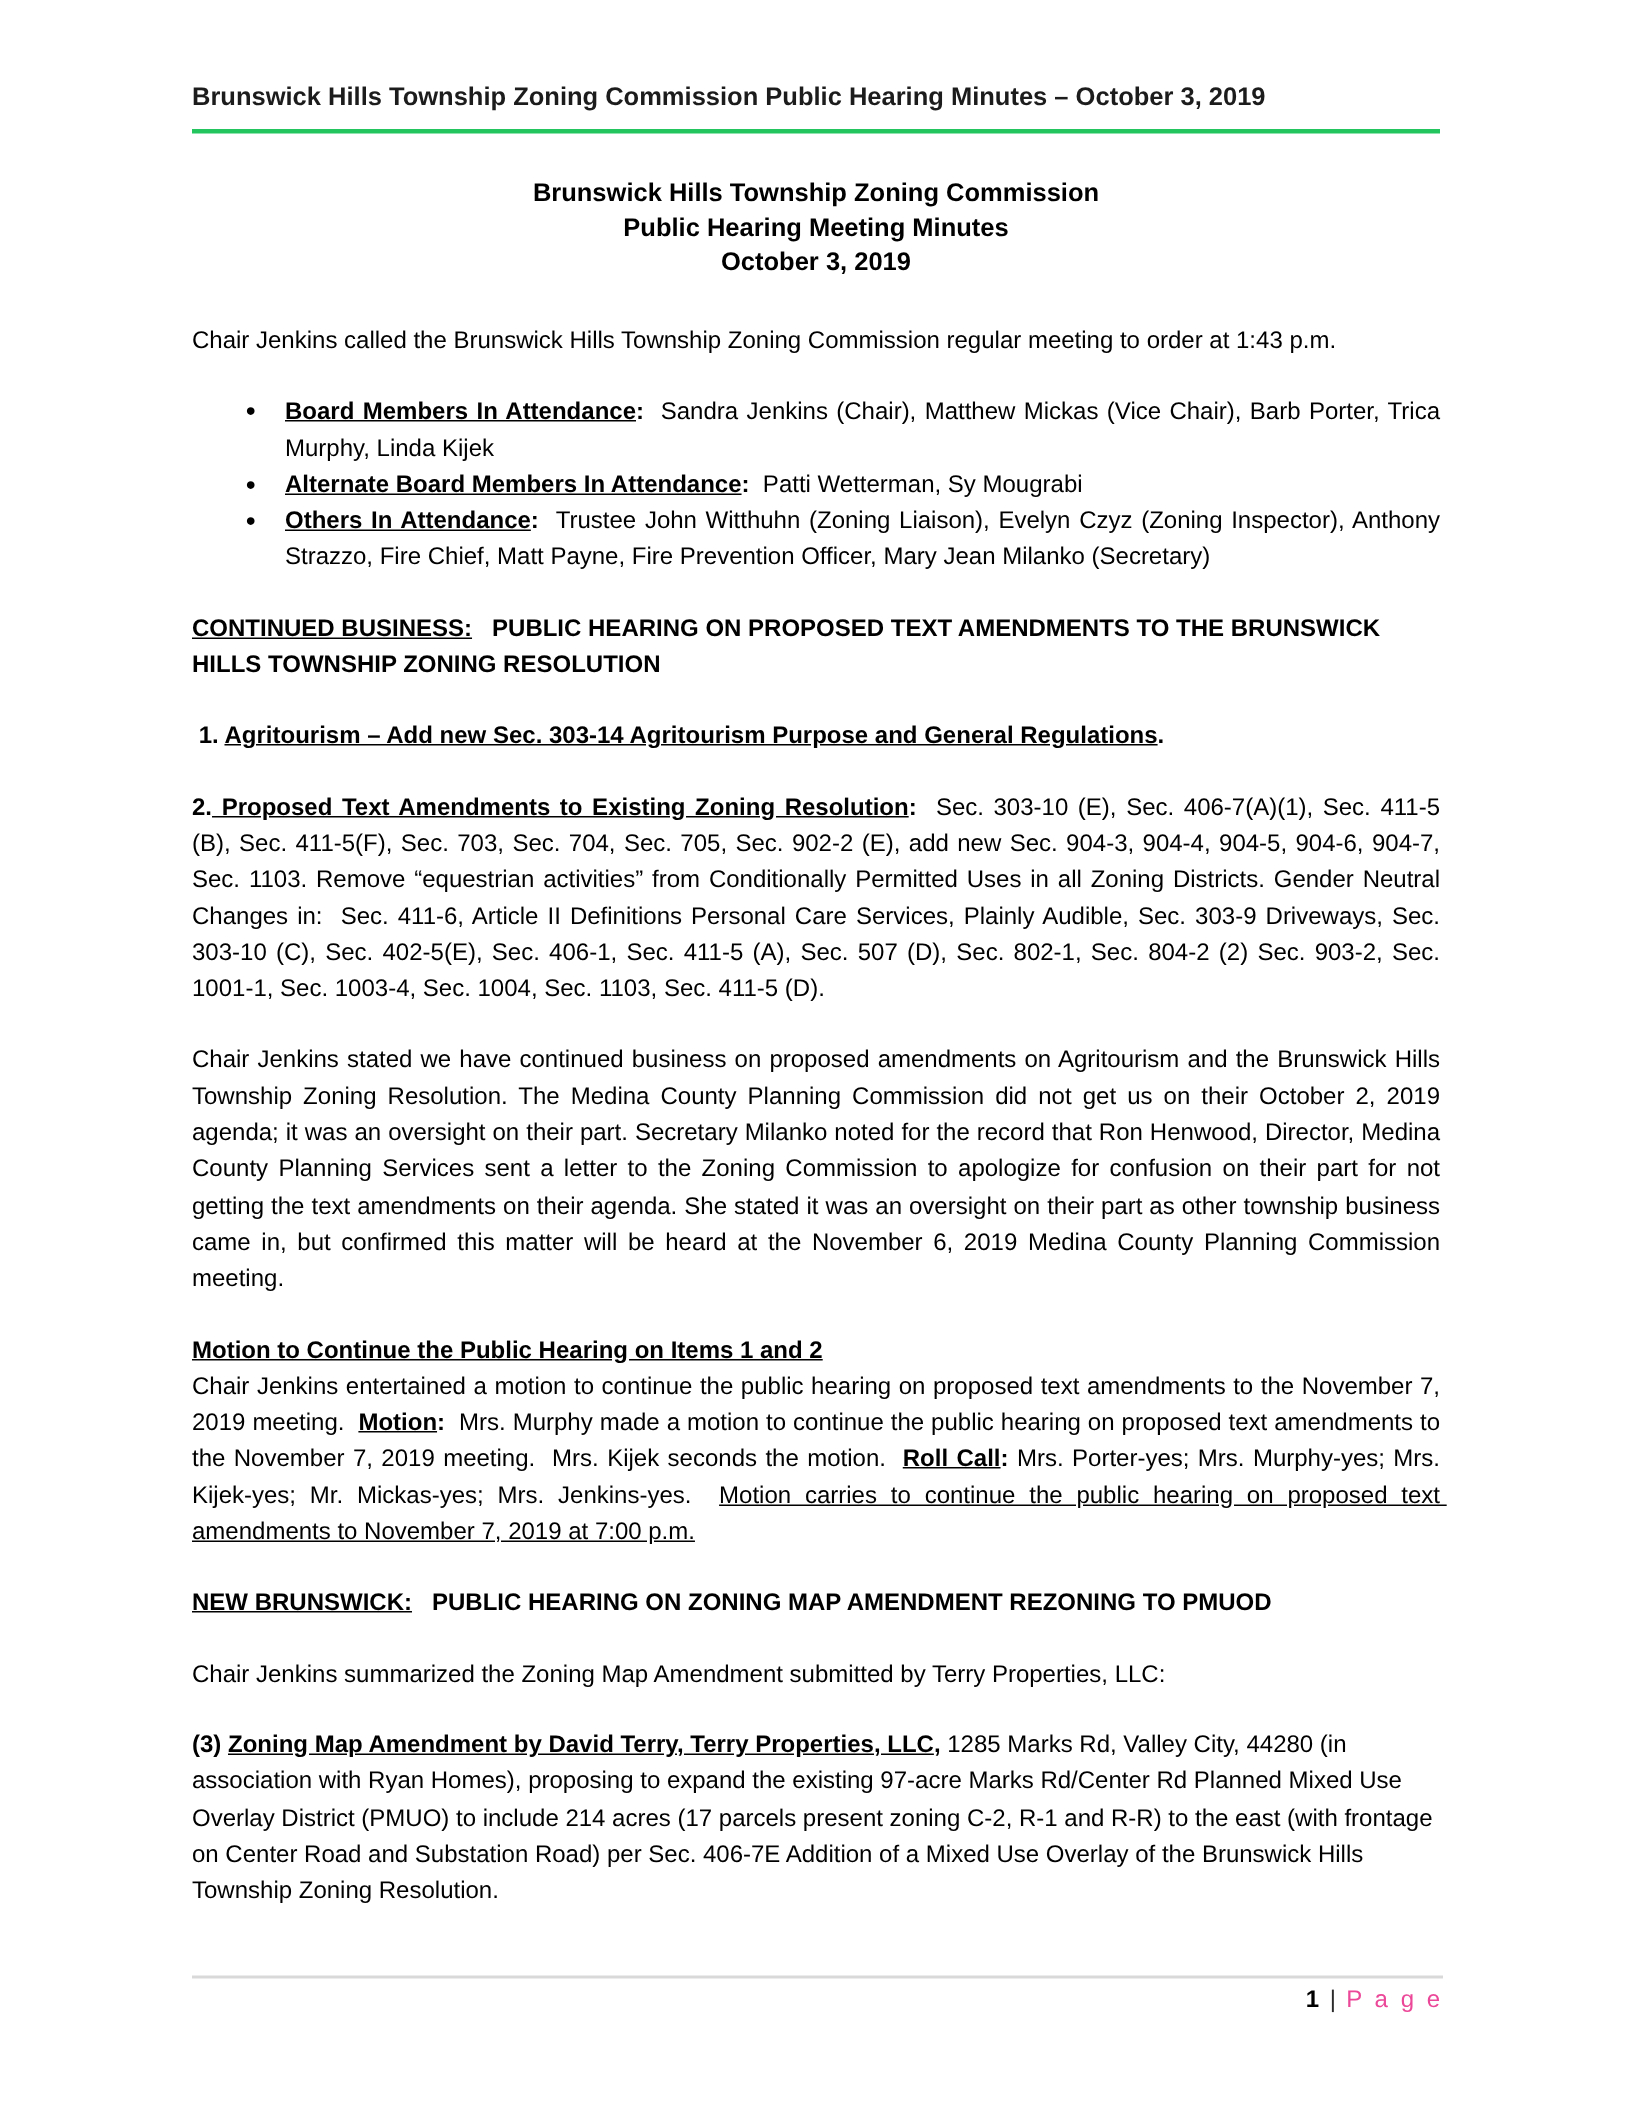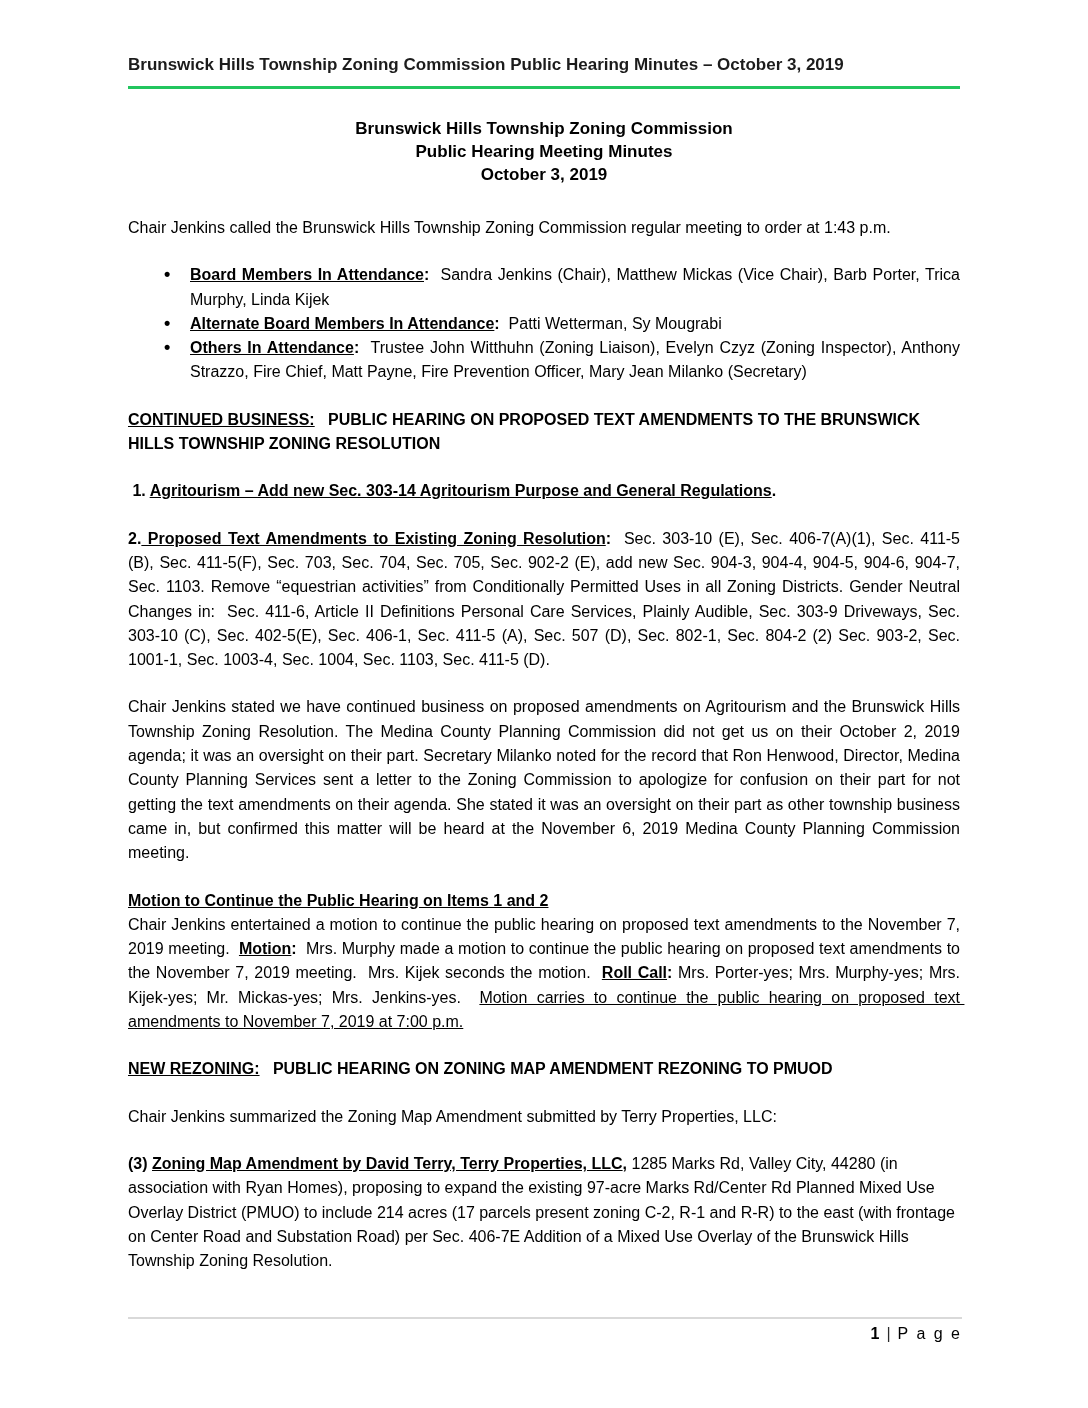--- a/index.html
+++ b/index.html
@@ -37,21 +37,21 @@
     content:"\2022"; position:absolute; left:36px; top:-1px;
     font-size:18px; font-weight:bold;
   }
   .footer {
     position:absolute; left:128px; right:126px; top:1317px;
     border-top:2px solid #d9d9d9; padding-top:6px;
     text-align:right; font-size:16px; white-space:pre;
   }
   .pg-num { font-weight:bold; color:#000000; }
   .pg-sep { color:#2b2b2b; margin:0 7px; }
-  .pg-label { color:#000000; letter-spacing:2px; }
+  .pg-label { color:#ec4899; letter-spacing:2px; }
 </style>
 </head>
 <body>
 
 <div class="page">
 
   <div class="header"><span>Brunswick Hills Township Zoning Commission Public Hearing Minutes – October 3, 2019</span></div>
 
   <div class="doc-title">
     <div>Brunswick Hills Township Zoning Commission</div>
@@ -72,21 +72,21 @@
   <p class="para bold"><span> 1. </span><span class="u">Agritourism – Add new Sec. 303-14 Agritourism Purpose and General Regulations</span><span>.</span></p>
 
   <p class="para just"><span class="b">2.</span><span class="b u"> Proposed Text Amendments to Existing Zoning Resolution</span><span class="b">:</span><span>  Sec. 303-10 (E), Sec. 406-7(A)(1), Sec. 411-5 (B), Sec. 411-5(F), Sec. 703, Sec. 704, Sec. 705, Sec. 902-2 (E), add new Sec. 904-3, 904-4, 904-5, 904-6, 904-7, Sec. 1103. Remove “equestrian activities” from Conditionally Permitted Uses in all Zoning Districts. Gender Neutral Changes in:  Sec. 411-6, Article II Definitions Personal Care Services, Plainly Audible, Sec. 303-9 Driveways, Sec. 303-10 (C), Sec. 402-5(E), Sec. 406-1, Sec. 411-5 (A), Sec. 507 (D), Sec. 802-1, Sec. 804-2 (2) Sec. 903-2, Sec. 1001-1, Sec. 1003-4, Sec. 1004, Sec. 1103, Sec. 411-5 (D).</span></p>
 
   <p class="para just">Chair Jenkins stated we have continued business on proposed amendments on Agritourism and the Brunswick Hills Township Zoning Resolution. The Medina County Planning Commission did not get us on their October 2, 2019 agenda; it was an oversight on their part. Secretary Milanko noted for the record that Ron Henwood, Director, Medina County Planning Services sent a letter to the Zoning Commission to apologize for confusion on their part for not getting the text amendments on their agenda. She stated it was an oversight on their part as other township business came in, but confirmed this matter will be heard at the November 6, 2019 Medina County Planning Commission meeting.</p>
 
   <p class="para tight b u">Motion to Continue the Public Hearing on Items 1 and 2</p>
 
   <p class="para just"><span>Chair Jenkins entertained a motion to continue the public hearing on proposed text amendments to the November 7, 2019 meeting.  </span><span class="b u">Motion</span><span class="b">:</span><span>  Mrs. Murphy made a motion to continue the public hearing on proposed text amendments to the November 7, 2019 meeting.  Mrs. Kijek seconds the motion.  </span><span class="b u">Roll Call</span><span class="b">:</span><span> Mrs. Porter-yes; Mrs. Murphy-yes; Mrs. Kijek-yes; Mr. Mickas-yes; Mrs. Jenkins-yes.  </span><span class="u">Motion carries to continue the public hearing on proposed text amendments to November 7, 2019 at 7:00 p.m.</span></p>
 
-  <p class="para bold"><span class="u">NEW REZONING:</span><span>   PUBLIC HEARING ON ZONING MAP AMENDMENT REZONING TO PMUOD</span></p>
+  <p class="para bold"><span class="u">NEW BRUNSWICK:</span><span>   PUBLIC HEARING ON ZONING MAP AMENDMENT REZONING TO PMUOD</span></p>
 
   <p class="para">Chair Jenkins summarized the Zoning Map Amendment submitted by Terry Properties, LLC:</p>
 
   <p class="para"><span class="b">(3) </span><span class="b u">Zoning Map Amendment by David Terry, Terry Properties, LLC</span><span class="b">,</span><span> 1285 Marks Rd, Valley City, 44280 (in association with Ryan Homes), proposing to expand the existing 97-acre Marks Rd/Center Rd Planned Mixed Use Overlay District (PMUO) to include 214 acres (17 parcels present zoning C-2, R-1 and R-R) to the east (with frontage on Center Road and Substation Road) per Sec. 406-7E Addition of a Mixed Use Overlay of the Brunswick Hills Township Zoning Resolution.</span></p>
 
   <div class="footer"><span class="pg-num">1</span><span class="pg-sep">|</span><span class="pg-label">P a g e</span></div>
 
 </div>
 
 </body></html>

